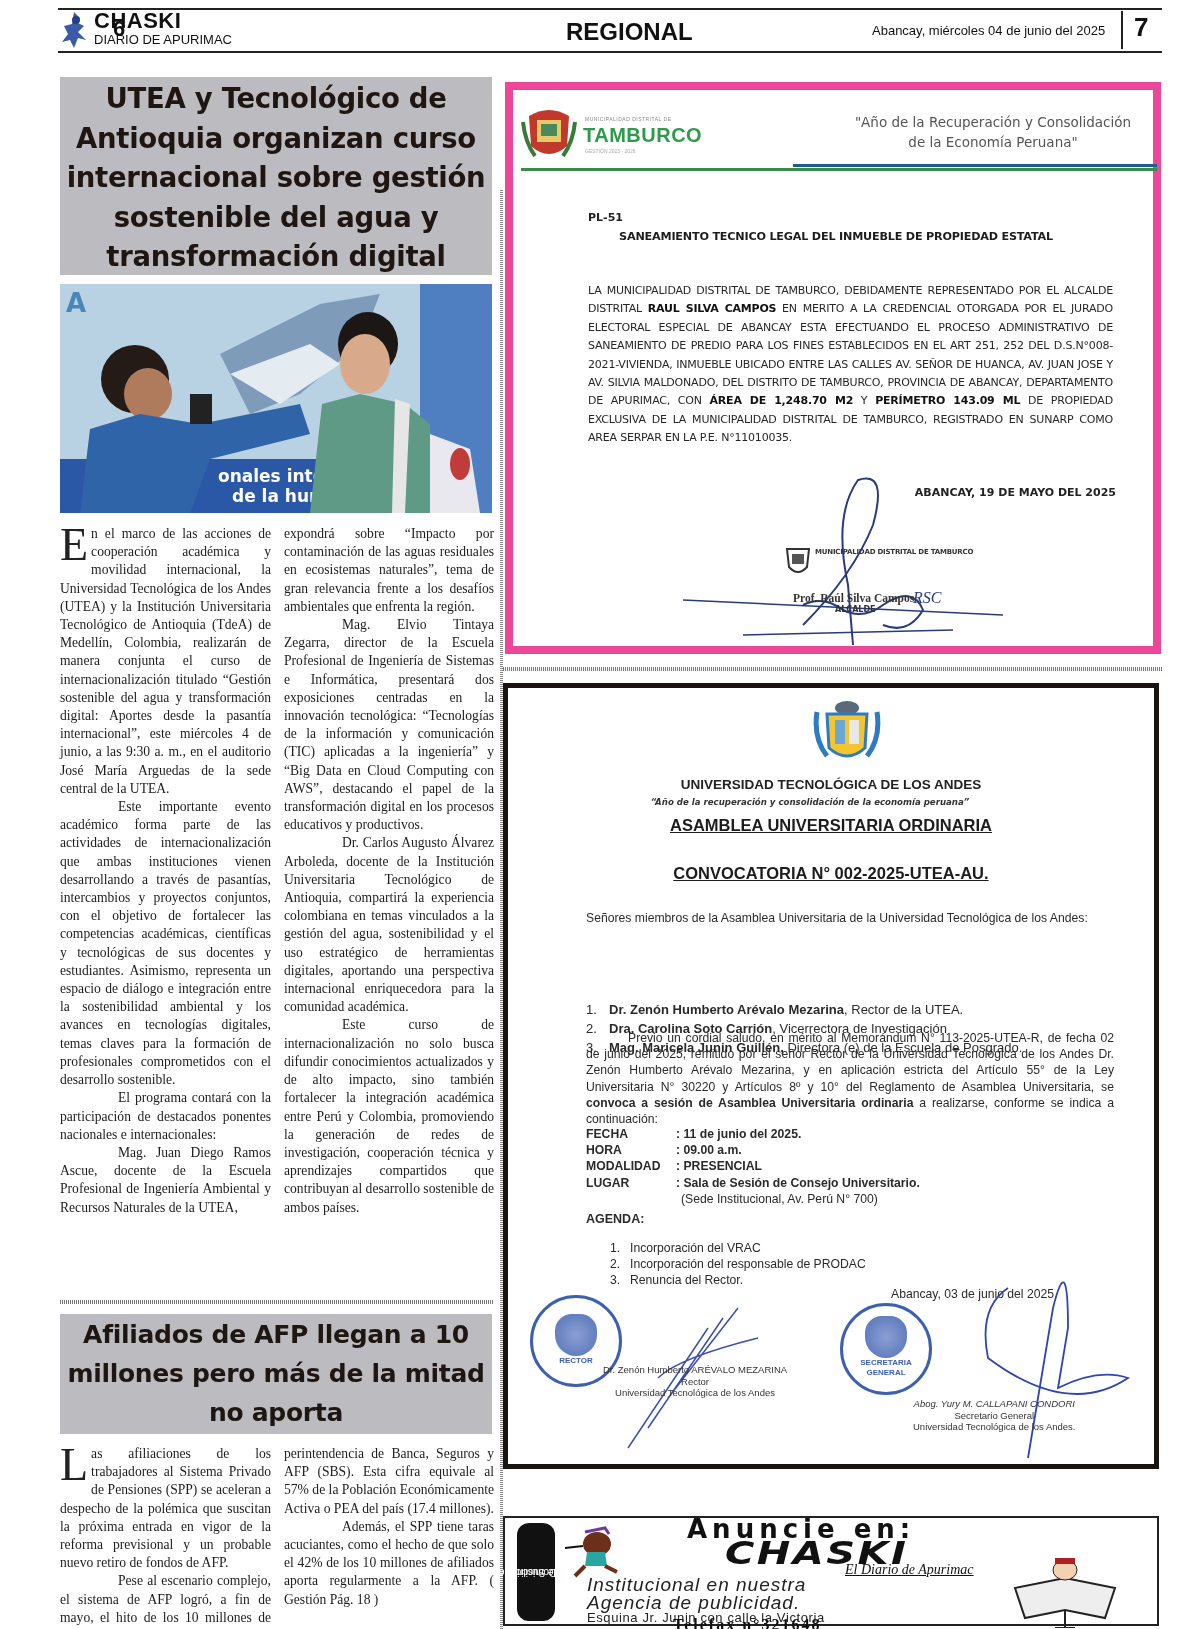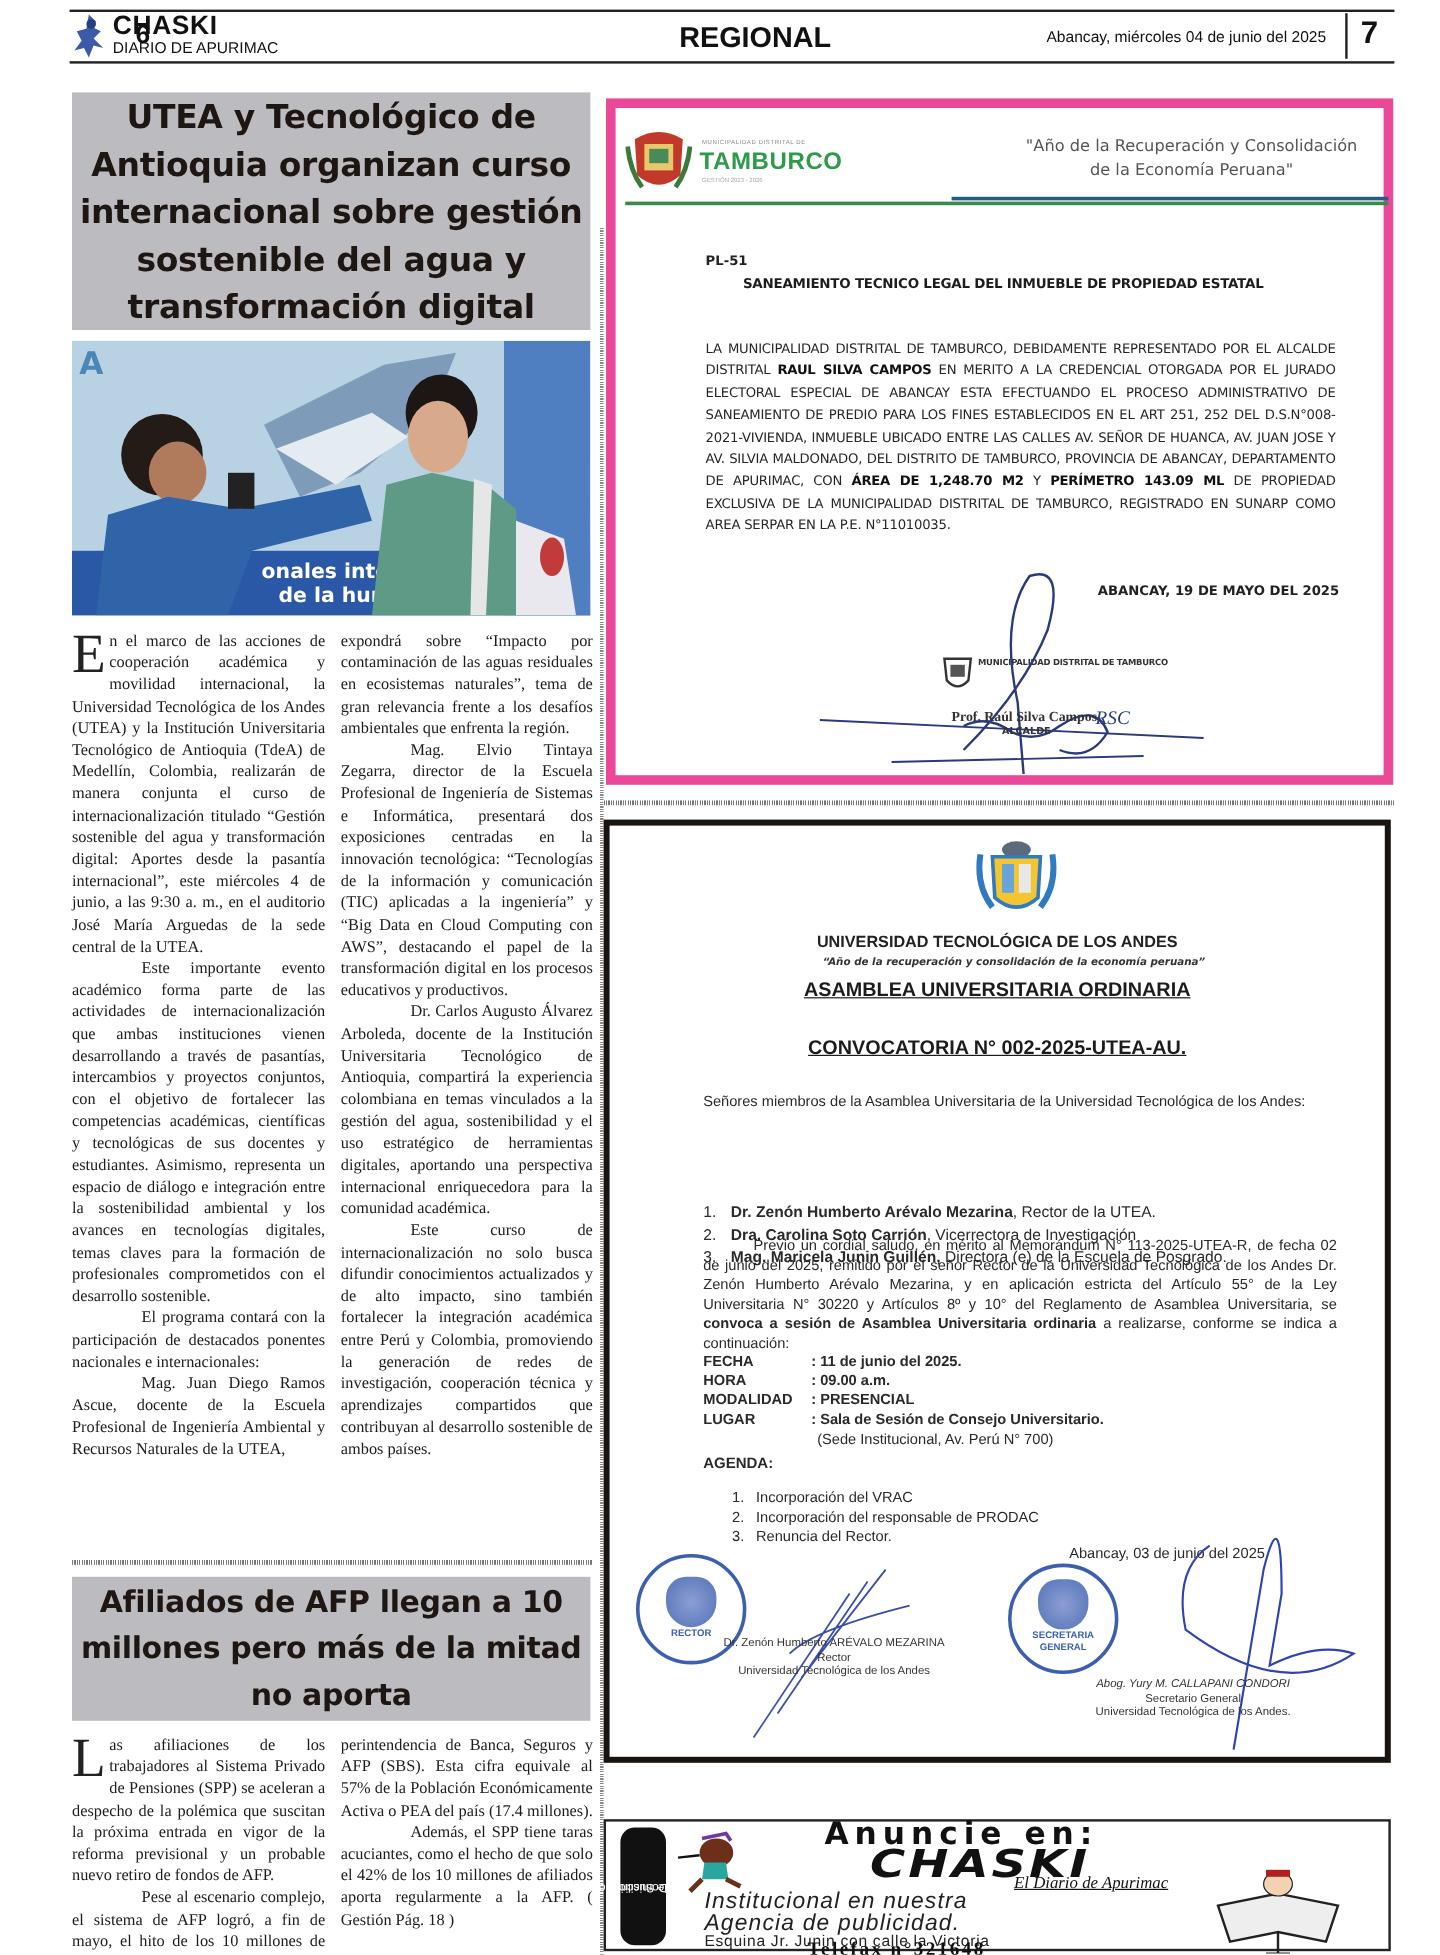--- a/index.html
+++ b/index.html
@@ -57,21 +57,21 @@
   .n1-seal { left: 270px; top: 455px; width: 30px; height: 32px; }
   .n1-sealtxt { left: 302px; top: 458px; font-family: "DejaVu Sans", sans-serif; font-weight: bold; font-size: 7px; color: #333; letter-spacing: -0.2px; }
   .n1-sig-name { left: 280px; top: 502px; font-family: "Liberation Serif", serif; font-weight: bold; font-size: 11.5px; color: #333; }
   .n1-sig-role { left: 322px; top: 515px; font-family: "DejaVu Sans", sans-serif; font-weight: bold; font-size: 8px; color: #333; }
   .n1-sig { left: 170px; top: 385px; width: 340px; height: 180px; }
 
   
   .notice2 { left: 503px; top: 683px; width: 656px; height: 786px; border: 5px solid #1a1410; background: #fff; }
   .n2-crest { left: 303px; top: 10px; width: 72px; height: 72px; }
   .n2-univ { left: 0; top: 89px; width: 646px; text-align: center; font-family: "Liberation Sans", sans-serif; font-weight: bold; font-size: 13.5px; color: #222; }
-  .n2-motto { left: 0; top: 109px; width: 604px; text-align: center; font-family: "DejaVu Sans", sans-serif; font-weight: bold; font-style: italic; font-size: 8.6px; color: #333; margin-left: 35px; }
+  .n2-motto { left: 0; top: 109px; width: 604px; text-align: center; font-family: "DejaVu Sans", sans-serif; font-weight: bold; font-style: italic; font-size: 8.6px; color: #333; }
   .n2-h1 { left: 0; top: 128px; width: 646px; text-align: center; font-family: "Liberation Sans", sans-serif; font-weight: bold; font-size: 16.5px; text-decoration: underline; color: #1c1c1c; }
   .n2-h2 { left: 0; top: 176px; width: 646px; text-align: center; font-family: "Liberation Sans", sans-serif; font-weight: bold; font-size: 16.5px; text-decoration: underline; color: #1c1c1c; }
   .n2-txt { font-family: "Liberation Sans", sans-serif; font-size: 12.2px; color: #2a2a2a; }
   .n2-greet { left: 78px; top: 222px; width: 530px; line-height: 16.5px; }
   .n2-members { left: 78px; top: 268px; width: 540px; line-height: 19px; font-size: 13px; margin-top: 44px; }
   .n2-members .num { display: inline-block; width: 23px; }
   .n2-para { left: 78px; top: 342px; width: 528px; line-height: 16.2px; text-align: justify; }
   .n2-para .ind { display: inline-block; width: 42px; }
   .n2-details { left: 78px; top: 438px; width: 520px; line-height: 16.2px; font-weight: bold; }
   .n2-details .lbl { display: inline-block; width: 90px; }

